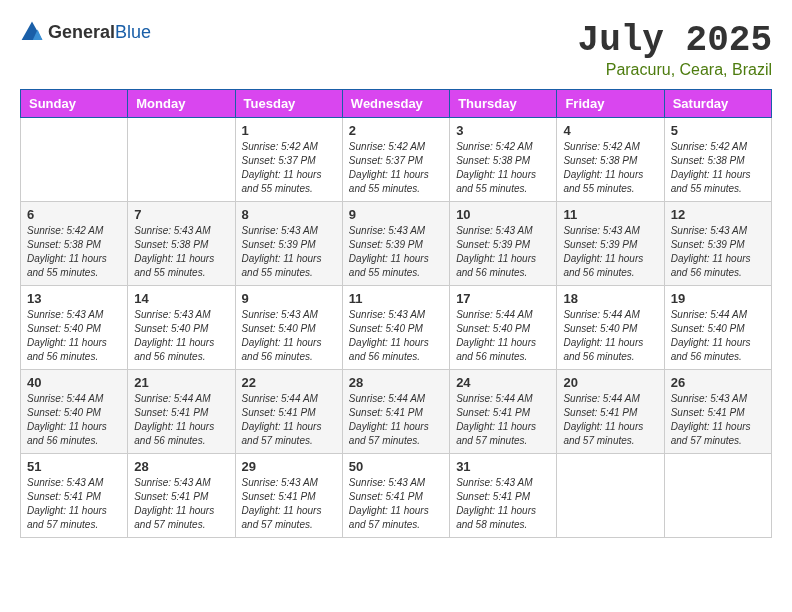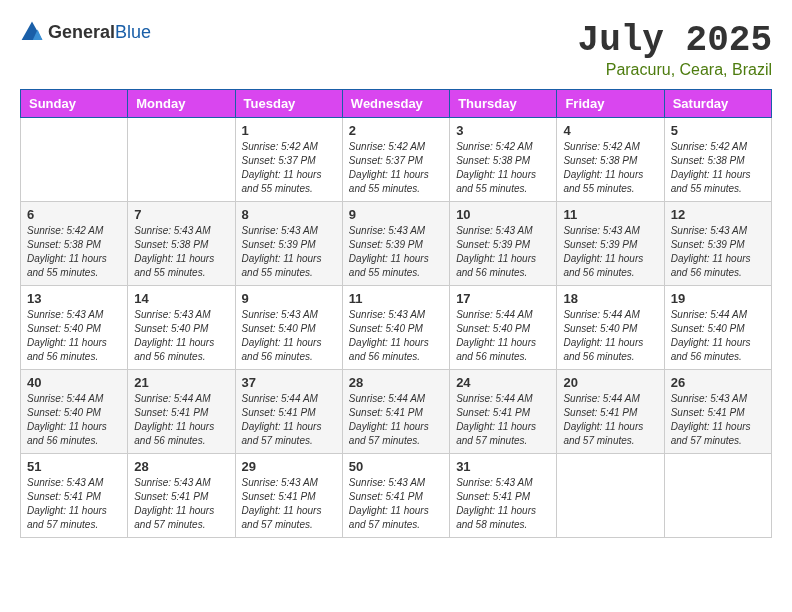--- a/index.html
+++ b/index.html
@@ -252,21 +252,21 @@
 Sunset: 5:40 PM
 Daylight: 11 hours and 56 minutes.</div>
         </td>
         <td>
           <span class="day-number">21</span>
           <div class="day-info" style="white-space: pre-line;">Sunrise: 5:44 AM
 Sunset: 5:41 PM
 Daylight: 11 hours and 56 minutes.</div>
         </td>
         <td>
-          <span class="day-number">37</span>
+          <span class="day-number">22</span>
           <div class="day-info" style="white-space: pre-line;">Sunrise: 5:44 AM
 Sunset: 5:41 PM
 Daylight: 11 hours and 57 minutes.</div>
         </td>
         <td>
           <span class="day-number">28</span>
           <div class="day-info" style="white-space: pre-line;">Sunrise: 5:44 AM
 Sunset: 5:41 PM
 Daylight: 11 hours and 57 minutes.</div>
         </td>

